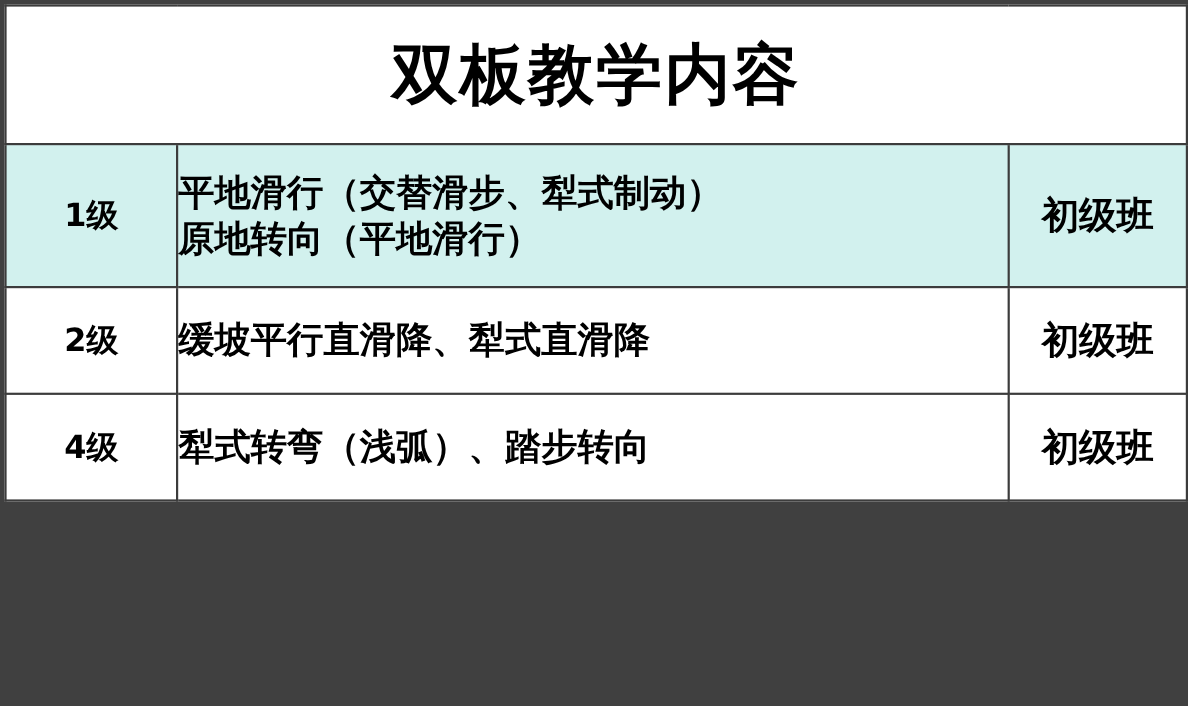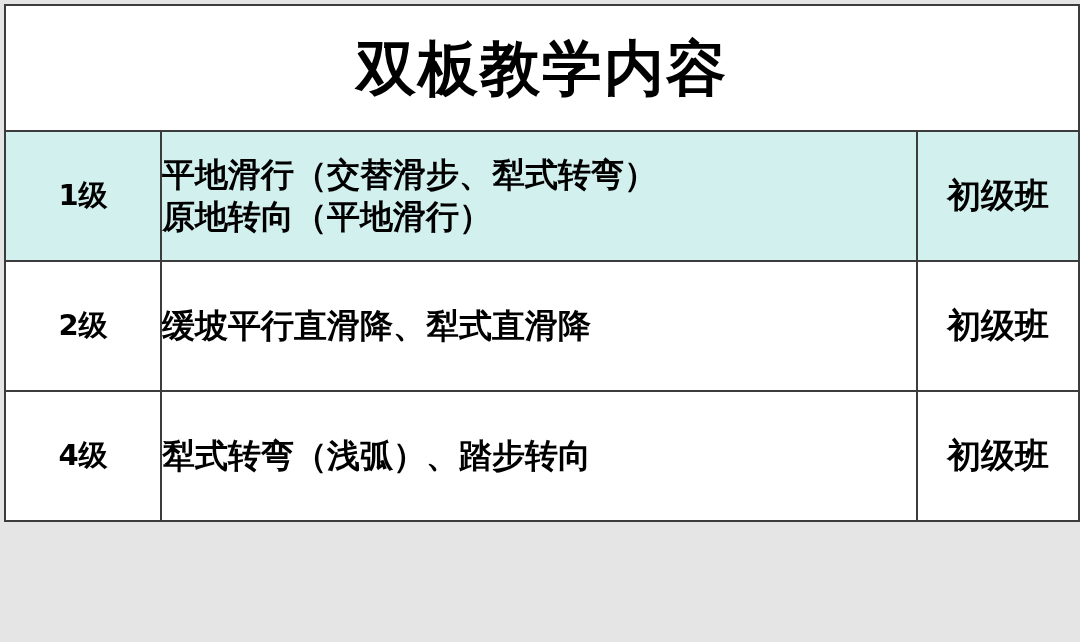--- a/index.html
+++ b/index.html
@@ -12,21 +12,21 @@
     width: 1080px;
     height: 642px;
     overflow: hidden;
     font-family: "DejaVu Sans", "Liberation Sans", sans-serif;
   }
 
   .sheet {
     position: relative;
     width: 1080px;
     height: 642px;
-    background: #e5e5e5;
+    background: #404040;
     box-sizing: border-box;
   }
 
   table.curriculum {
     position: absolute;
     left: 4px;
     top: 4px;
     width: 1074px;
     border-collapse: collapse;
     table-layout: fixed;
@@ -58,21 +58,21 @@
     line-height: 1.05;
     letter-spacing: 2px;
     color: #000000;
     display: block;
   }
 
   
   tr.row-shaded td { background: #d2f1ee; }
   tr.row-plain  td { background: #ffffff; }
 
-  tr.data-row { height: 130px; }
+  tr.data-row { height: 97px; }
   tr.data-row.row-tall { height: 130px; }
 
   td.level-cell {
     text-align: center;
     vertical-align: middle;
   }
   .level-text {
     font-family: "DejaVu Sans", "Liberation Sans", sans-serif;
     font-weight: 700;
     font-size: 29px;
@@ -125,21 +125,21 @@
         <td class="title-cell" colspan="3">
           <span class="title-text">双板教学内容</span>
         </td>
       </tr>
 
       <tr class="data-row row-shaded row-tall">
         <td class="level-cell">
           <span class="level-text">1级</span>
         </td>
         <td class="body-cell">
-          <span class="body-line">平地滑行（交替滑步、犁式转弯）</span>
+          <span class="body-line">平地滑行（交替滑步、犁式制动）</span>
           <span class="body-line">原地转向（平地滑行）</span>
         </td>
         <td class="class-cell">
           <span class="class-text">初级班</span>
         </td>
       </tr>
 
       <tr class="data-row row-plain">
         <td class="level-cell">
           <span class="level-text">2级</span>

